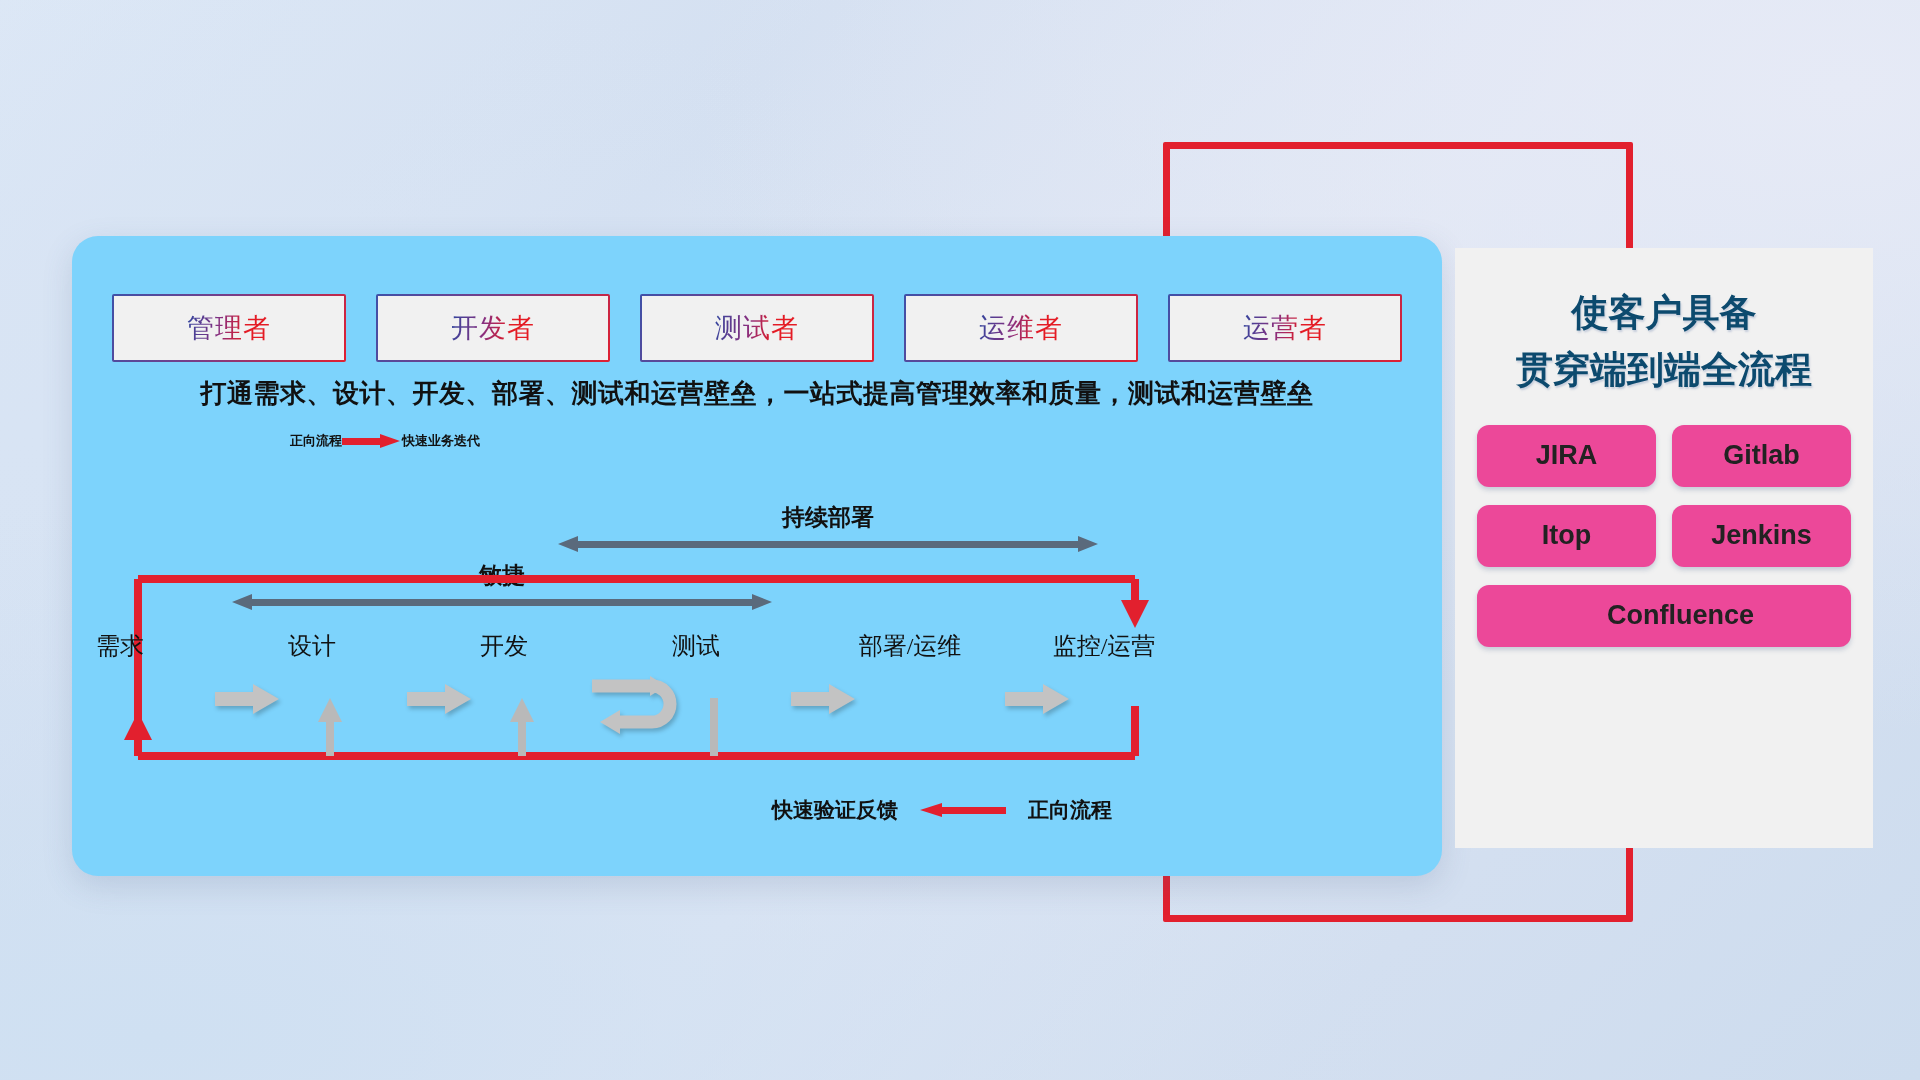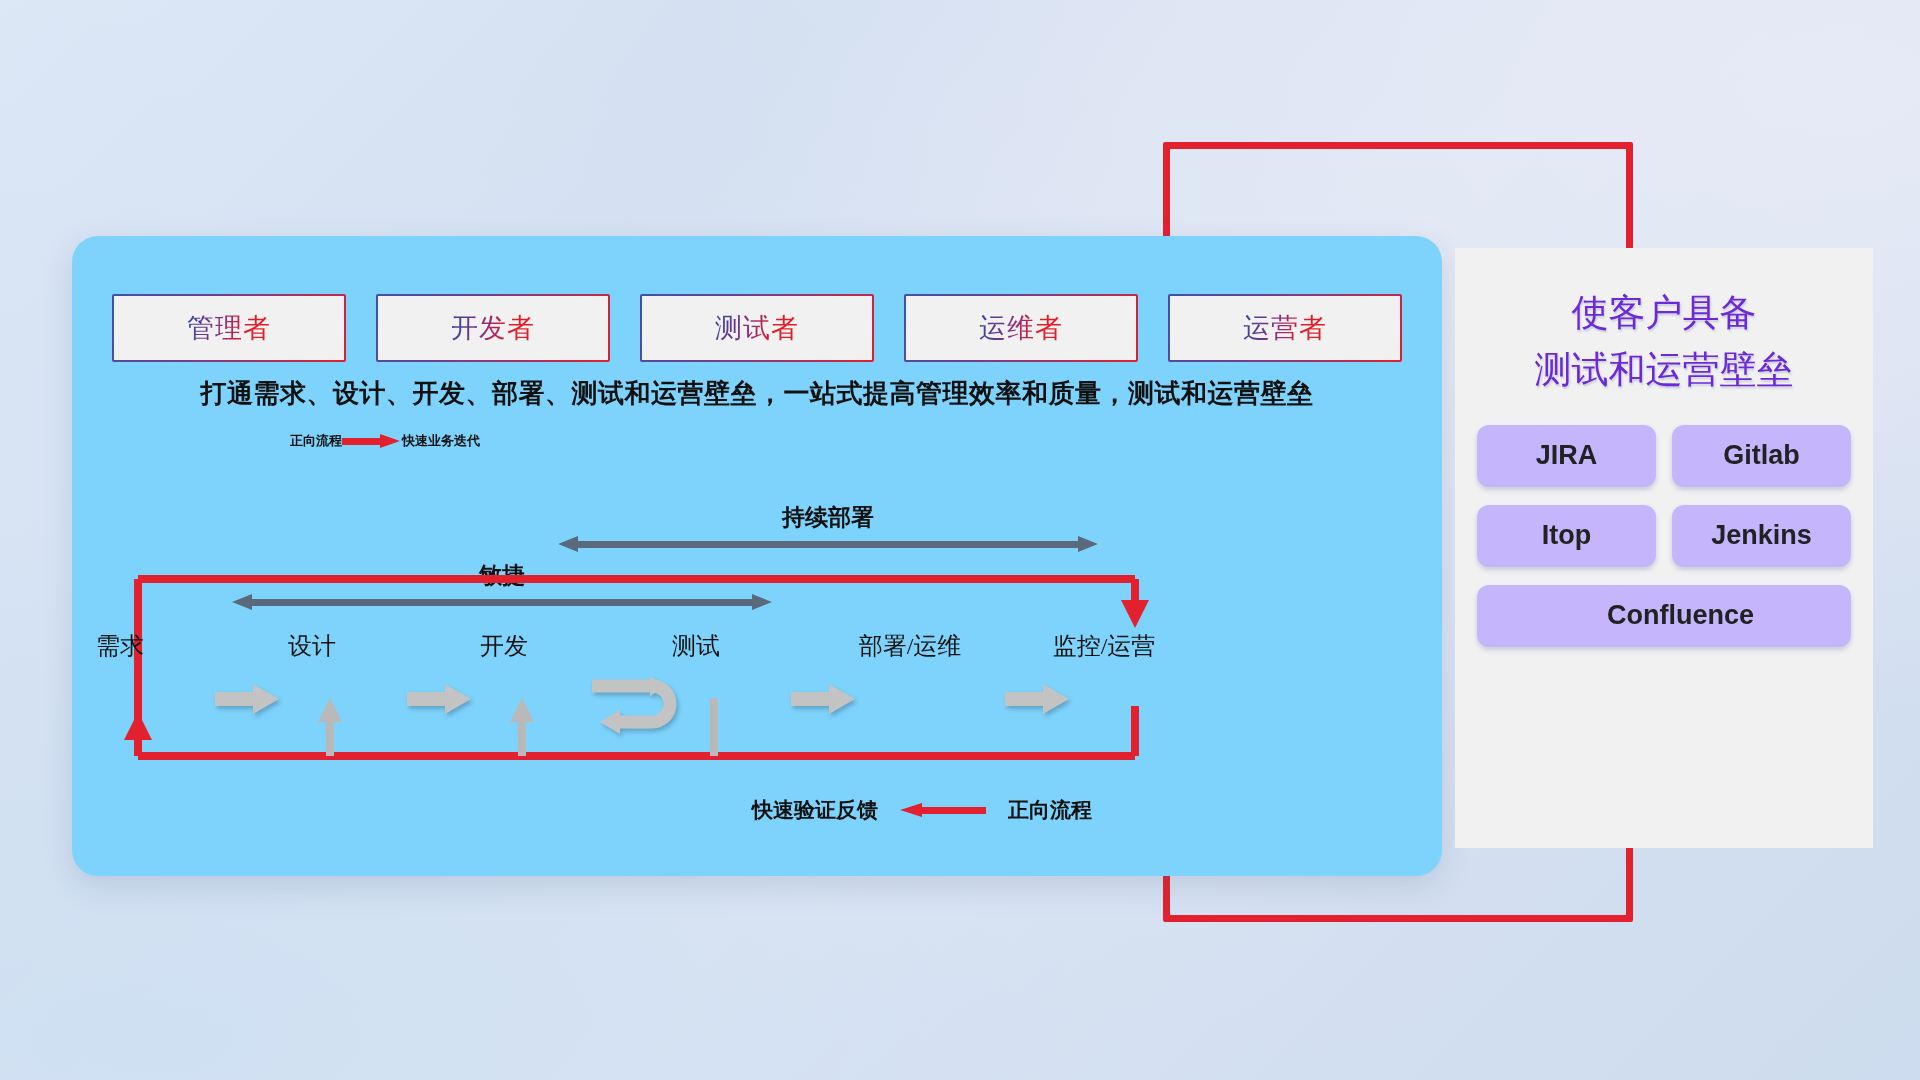--- a/index.html
+++ b/index.html
@@ -101,45 +101,45 @@
   }
 
   .chev{position:absolute;top:56px;width:64px;height:30px;}
   .chev svg{display:block;filter:drop-shadow(2px 3px 2px rgba(0,0,0,.22));}
 
   .uturn{position:absolute;top:46px;left:600px;width:88px;height:58px;}
   .uturn svg{display:block;filter:drop-shadow(2px 3px 2px rgba(0,0,0,.22));}
 
   
   .legend-fb{
-    position:absolute;left:680px;top:560px;
+    position:absolute;left:700px;top:560px;
     display:flex;align-items:center;gap:22px;
     font-size:21px;font-weight:700;color:#111;
   }
   .legend-fb .arw{position:relative;width:86px;height:14px;}
   .legend-fb .arw .bar{position:absolute;right:0;top:4px;width:64px;height:7px;background:#e2202e;}
   .legend-fb .arw .head{
     position:absolute;left:0;top:0;width:0;height:0;
     border-top:7px solid transparent;border-bottom:7px solid transparent;
     border-right:22px solid #e2202e;
   }
 
   
   .panel{
     position:absolute;left:1455px;top:248px;width:418px;height:600px;
     background:#f1f1f1;
   }
   .panel-title{
     margin-top:36px;text-align:center;
-    font-size:37px;font-weight:400;color:#6d28d9;line-height:1.55;
+    font-size:37px;font-weight:700;color:#0c4a6e;line-height:1.55;
     text-shadow:1px 2px 2px rgba(120,140,180,.35);
   }
   .tools{margin:26px 22px 0 22px;display:flex;flex-wrap:wrap;gap:18px 16px;}
   .tool{
-    background:#c4b5fd;border-radius:12px;height:62px;
+    background:#ec4899;border-radius:12px;height:62px;
     display:flex;align-items:center;justify-content:center;
     font-size:27px;font-weight:700;color:#222;
     box-shadow:0 3px 5px rgba(90,110,150,.28);
   }
   .tool.half{width:calc(50% - 8px);}
   .tool.full{width:100%;padding-left:33px;}
 </style>
 </head>
 <body>
 
@@ -294,21 +294,21 @@
           <span class="head"></span>
       </span>
       <span>正向流程</span>
     </div>
 
   </div>
 
   <div class="panel">
     <div class="panel-title">
       <div>使客户具备</div>
-      <div>测试和运营壁垒</div>
+      <div>贯穿端到端全流程</div>
     </div>
     <div class="tools">
       <div class="tool half">JIRA</div>
       <div class="tool half">Gitlab</div>
       <div class="tool half">Itop</div>
       <div class="tool half">Jenkins</div>
       <div class="tool full">Confluence</div>
     </div>
   </div>
 

